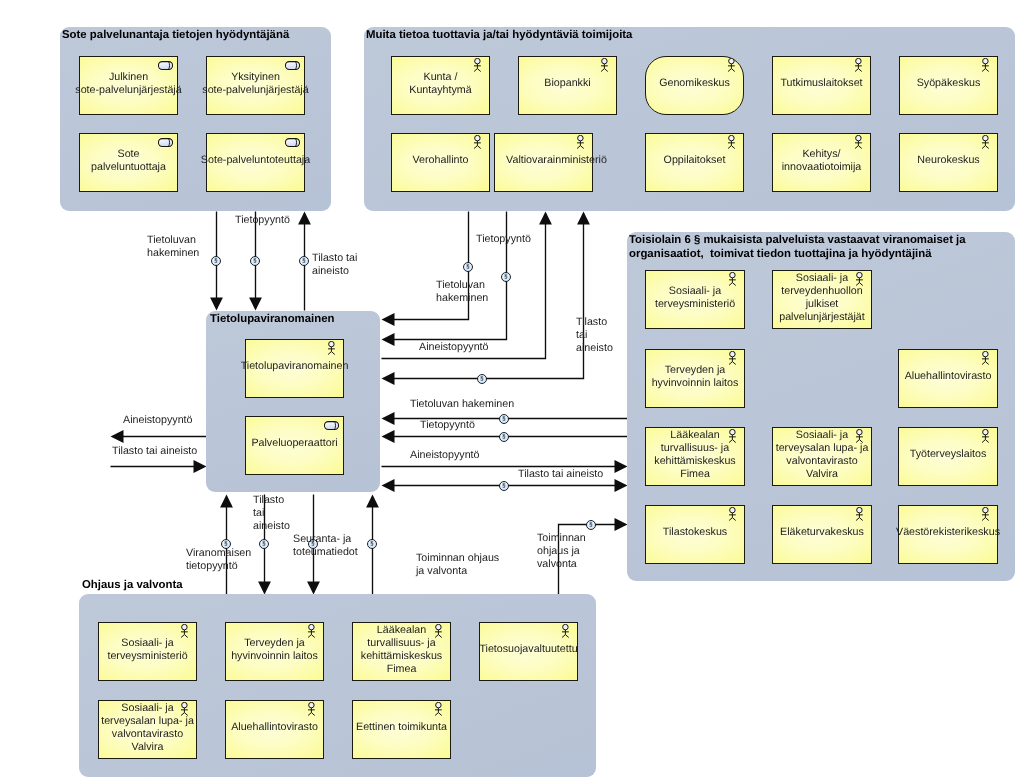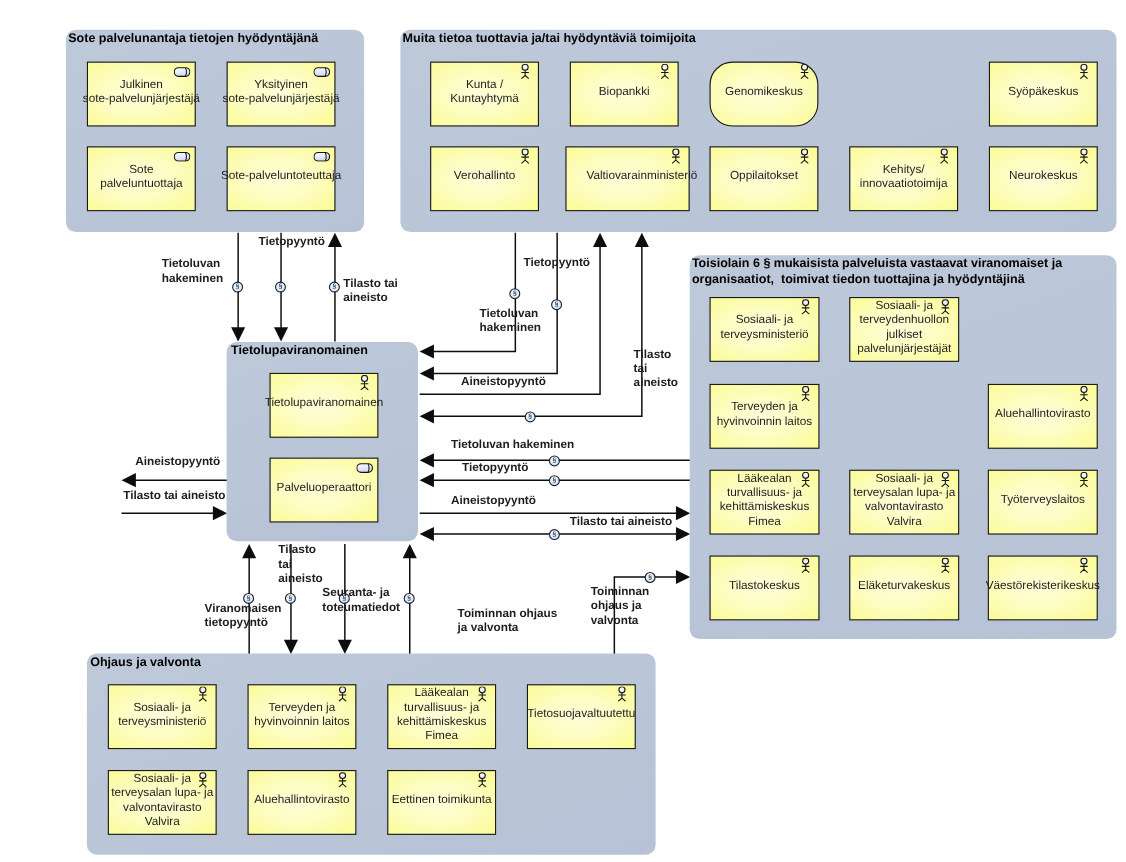--- a/index.html
+++ b/index.html
@@ -16,21 +16,21 @@
  display:flex;align-items:center;justify-content:center;}
 .el-label{font-size:10.7px;line-height:13.2px;color:#1d1d1d;white-space:pre;text-align:center;
  position:relative;top:-1.5px;}
 .ico{position:absolute;line-height:0;}
 .jm{position:absolute;width:10px;height:10px;border-radius:50%;
  background:radial-gradient(circle at 42% 30%,#fbfdff 0%,#e1ebf5 55%,#c9daea 100%);
  border:1.1px solid #17222e;box-sizing:border-box;display:flex;align-items:center;justify-content:center;
  overflow:hidden;}
 .jm span{font-size:6px;line-height:6px;color:#2b4a69;font-weight:bold;
  position:relative;top:0.2px;}
-.lbl{position:absolute;font-size:10.7px;line-height:13.2px;color:#1d1d1d;white-space:pre;font-weight:bold;}
+.lbl{position:absolute;font-size:10.7px;line-height:13.2px;color:#1d1d1d;white-space:pre;}
 </style>
 </head>
 <body>
 
 <div id="canvas">
 <svg id="wires" viewBox="0 0 1024 784" width="1024" height="784">
 <g>
         <path d="M216.50 211.50 L216.50 299.00" fill="none" stroke="#0d0d0d" stroke-width="1.35"></path>
         <polygon points="216.50,310.50 210.10,297.50 222.90,297.50" fill="#0d0d0d"></polygon>
       </g>
@@ -183,35 +183,42 @@
         </svg></span>
       <span class="el-label">Biopankki</span>
     </div>
 <div class="el" style="left:645px;top:56px;width:99px;height:59px;border-radius:21px;">
       <span class="ico" style="right:7px;top:1px;"><svg width="9" height="14" viewBox="0 0 9 14">
           <circle cx="4.4" cy="3.1" r="2.75" fill="#eef2fb" stroke="#17170f" stroke-width="1"></circle>
           <path d="M4.4 5.9 L4.4 10.6 M1.0 7.85 L7.8 7.85 M4.4 10.6 L1.05 13.5 M4.4 10.6 L7.75 13.5" fill="none" stroke="#17170f" stroke-width="1"></path>
         </svg></span>
       <span class="el-label">Genomikeskus</span>
     </div>
+<div class="el" style="left:772px;top:56px;width:99px;height:59px;">
+      <span class="ico" style="right:7px;top:1px;"><svg width="9" height="14" viewBox="0 0 9 14">
+          <circle cx="4.4" cy="3.1" r="2.75" fill="#eef2fb" stroke="#17170f" stroke-width="1"></circle>
+          <path d="M4.4 5.9 L4.4 10.6 M1.0 7.85 L7.8 7.85 M4.4 10.6 L1.05 13.5 M4.4 10.6 L7.75 13.5" fill="none" stroke="#17170f" stroke-width="1"></path>
+        </svg></span>
+      <span class="el-label">Tutkimuslaitokset</span>
+    </div>
 <div class="el" style="left:899px;top:56px;width:99px;height:59px;">
       <span class="ico" style="right:7px;top:1px;"><svg width="9" height="14" viewBox="0 0 9 14">
           <circle cx="4.4" cy="3.1" r="2.75" fill="#eef2fb" stroke="#17170f" stroke-width="1"></circle>
           <path d="M4.4 5.9 L4.4 10.6 M1.0 7.85 L7.8 7.85 M4.4 10.6 L1.05 13.5 M4.4 10.6 L7.75 13.5" fill="none" stroke="#17170f" stroke-width="1"></path>
         </svg></span>
       <span class="el-label">Syöpäkeskus</span>
     </div>
 <div class="el" style="left:391px;top:133px;width:99px;height:59px;">
       <span class="ico" style="right:7px;top:1px;"><svg width="9" height="14" viewBox="0 0 9 14">
           <circle cx="4.4" cy="3.1" r="2.75" fill="#eef2fb" stroke="#17170f" stroke-width="1"></circle>
           <path d="M4.4 5.9 L4.4 10.6 M1.0 7.85 L7.8 7.85 M4.4 10.6 L1.05 13.5 M4.4 10.6 L7.75 13.5" fill="none" stroke="#17170f" stroke-width="1"></path>
         </svg></span>
       <span class="el-label">Verohallinto</span>
     </div>
-<div class="el" style="left:514px;top:133px;width:113px;height:59px;padding-left:26px;">
+<div class="el" style="left:494px;top:133px;width:99px;height:59px;padding-left:26px;">
       <span class="ico" style="right:7px;top:1px;"><svg width="9" height="14" viewBox="0 0 9 14">
           <circle cx="4.4" cy="3.1" r="2.75" fill="#eef2fb" stroke="#17170f" stroke-width="1"></circle>
           <path d="M4.4 5.9 L4.4 10.6 M1.0 7.85 L7.8 7.85 M4.4 10.6 L1.05 13.5 M4.4 10.6 L7.75 13.5" fill="none" stroke="#17170f" stroke-width="1"></path>
         </svg></span>
       <span class="el-label">Valtiovarainministeriö</span>
     </div>
 <div class="el" style="left:645px;top:133px;width:99px;height:59px;">
       <span class="ico" style="right:7px;top:1px;"><svg width="9" height="14" viewBox="0 0 9 14">
           <circle cx="4.4" cy="3.1" r="2.75" fill="#eef2fb" stroke="#17170f" stroke-width="1"></circle>
           <path d="M4.4 5.9 L4.4 10.6 M1.0 7.85 L7.8 7.85 M4.4 10.6 L1.05 13.5 M4.4 10.6 L7.75 13.5" fill="none" stroke="#17170f" stroke-width="1"></path>
@@ -334,21 +341,21 @@
               <stop offset="0.55" stop-color="#e6ebfa"></stop>
               <stop offset="1" stop-color="#cfd8f2"></stop>
             </linearGradient>
           </defs>
           <path d="M4.3 0.6 L10.7 0.6 A3.9 3.9 0 0 1 10.7 8.4 L4.3 8.4 A3.9 3.9 0 0 1 4.3 0.6 Z" fill="url(#rg)" stroke="#15150f" stroke-width="1.05"></path>
           <path d="M10.6 0.75 C11.85 2.6 11.85 6.4 10.6 8.25" fill="none" stroke="#15150f" stroke-width="0.95"></path>
         </svg></span>
       <span class="el-label">Palveluoperaattori</span>
     </div>
 <div class="grp" style="left:79px;top:594px;width:517px;height:183px;"></div>
-<div class="grp-title" style="left:82px;top:595px;">Ohjaus ja valvonta</div>
+<div class="grp-title" style="left:82px;top:578px;">Ohjaus ja valvonta</div>
 <div class="el" style="left:98px;top:622px;width:99px;height:59px;">
       <span class="ico" style="right:7px;top:1px;"><svg width="9" height="14" viewBox="0 0 9 14">
           <circle cx="4.4" cy="3.1" r="2.75" fill="#eef2fb" stroke="#17170f" stroke-width="1"></circle>
           <path d="M4.4 5.9 L4.4 10.6 M1.0 7.85 L7.8 7.85 M4.4 10.6 L1.05 13.5 M4.4 10.6 L7.75 13.5" fill="none" stroke="#17170f" stroke-width="1"></path>
         </svg></span>
       <span class="el-label">Sosiaali- ja
 terveysministeriö</span>
     </div>
 <div class="el" style="left:225px;top:622px;width:99px;height:59px;">
       <span class="ico" style="right:7px;top:1px;"><svg width="9" height="14" viewBox="0 0 9 14">

